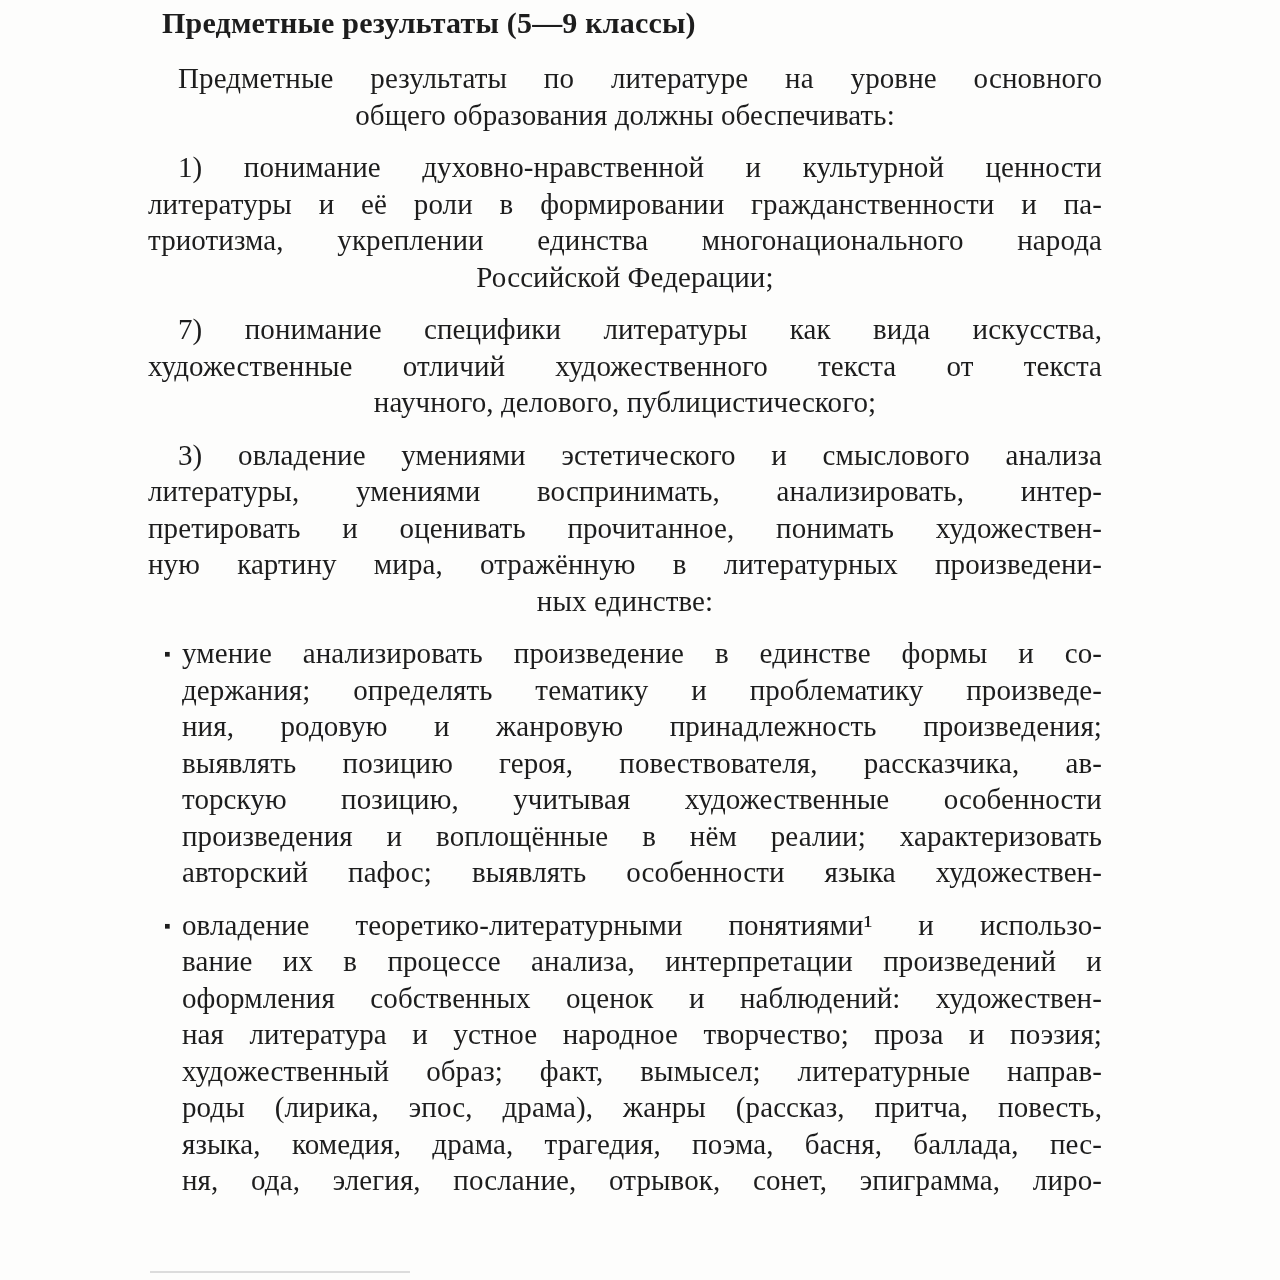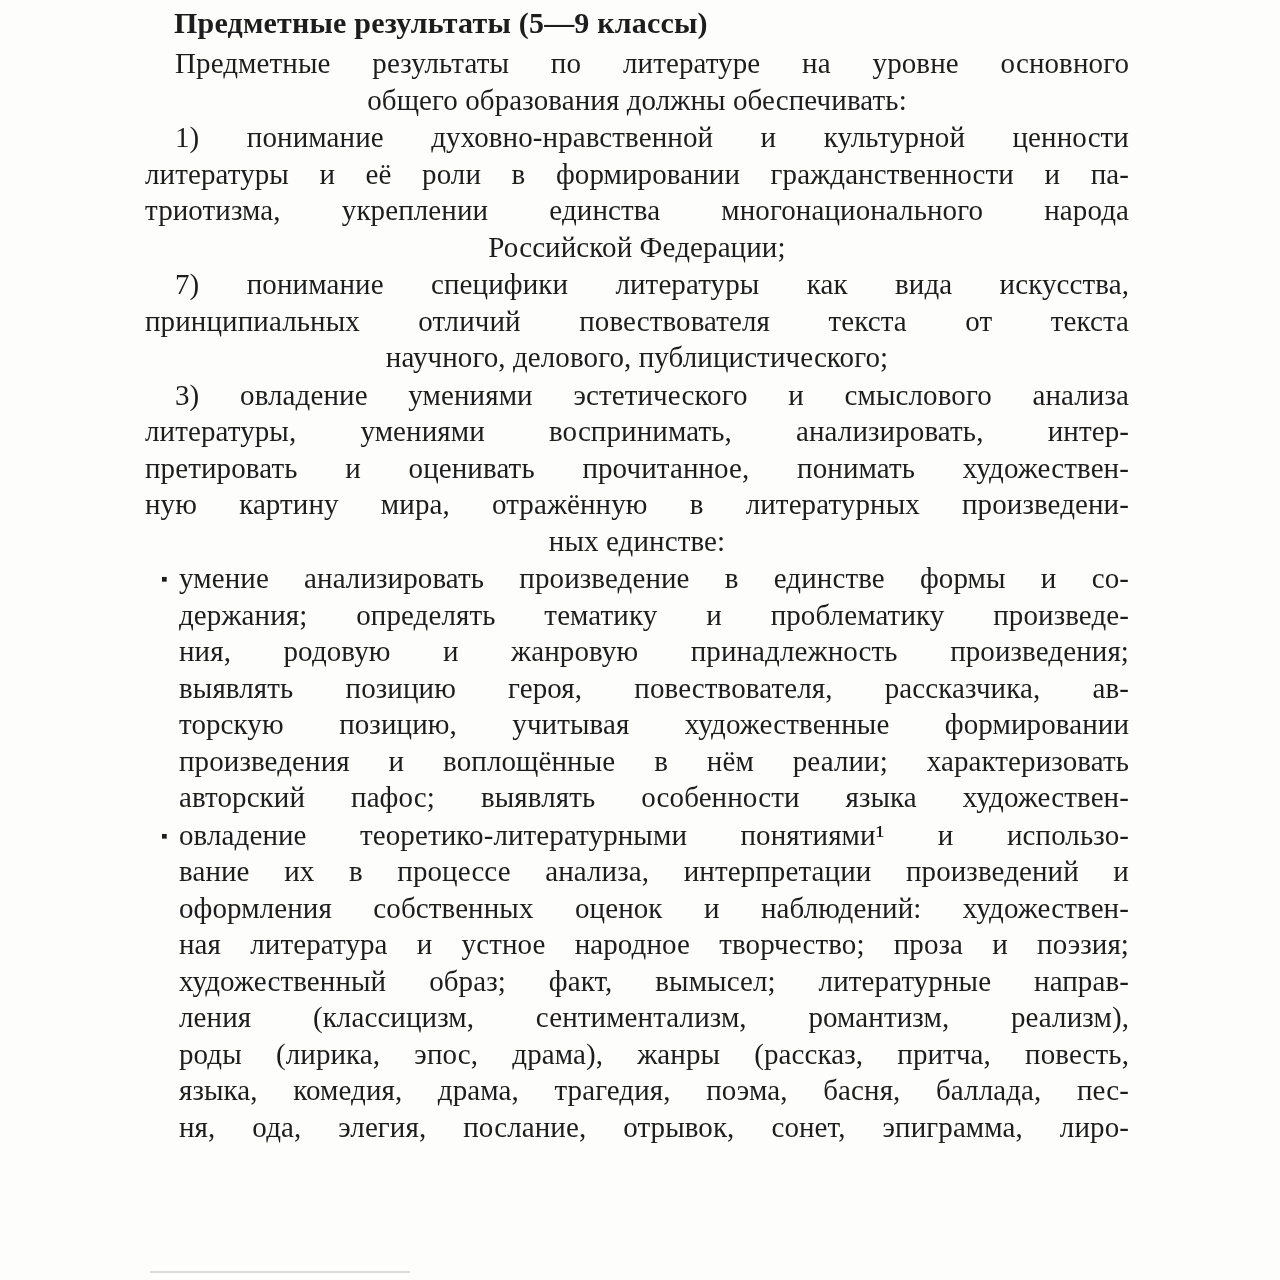--- a/index.html
+++ b/index.html
@@ -10,34 +10,34 @@
     position: relative;
     width: 1280px;
     height: 1280px;
     background: #fdfdfc;
     overflow: hidden;
     font-family: "Liberation Serif", serif;
     color: #1d1d1d;
   }
   .textblock {
     position: absolute;
-    left: 144px;
+    left: 132px;
     top: 0;
     width: 986px;
   }
   .heading {
     margin: 0;
     padding: 6px 0 4px 30px;
     font-size: 30px;
     line-height: 34px;
     font-weight: bold;
     letter-spacing: 0.2px;
   }
   .para {
-    margin: 1px;
+    margin: 16px;
     padding: 0;
   }
   .line {
     position: relative;
     font-size: 29px;
     line-height: 36.5px;
     height: 36.5px;
     text-align: center;
     white-space: normal;
     letter-spacing: 0.1px;
@@ -80,46 +80,45 @@
           <div class="line">общего образования должны обеспечивать:</div>
         </div>
         <div class="para indented">
           <div class="line just">1) понимание духовно-нравственной и культурной ценности</div>
           <div class="line just">литературы и её роли в формировании гражданственности и па-</div>
           <div class="line just">триотизма, укреплении единства многонационального народа</div>
           <div class="line">Российской Федерации;</div>
         </div>
         <div class="para indented">
           <div class="line just">7) понимание специфики литературы как вида искусства,</div>
-          <div class="line just">принципиальных отличий повествователя текста от текста</div>
+          <div class="line just">художественные отличий художественного текста от текста</div>
           <div class="line">научного, делового, публицистического;</div>
         </div>
         <div class="para indented">
           <div class="line just">3) овладение умениями эстетического и смыслового анализа</div>
           <div class="line just">литературы, умениями воспринимать, анализировать, интер-</div>
           <div class="line just">претировать и оценивать прочитанное, понимать художествен-</div>
           <div class="line just">ную картину мира, отражённую в литературных произведени-</div>
           <div class="line">ных единстве:</div>
         </div>
         <div class="para bullet">
           <div class="line just"><span class="bullet-marker">▪</span>умение анализировать произведение в единстве формы и со-</div>
           <div class="line just">держания; определять тематику и проблематику произведе-</div>
           <div class="line just">ния, родовую и жанровую принадлежность произведения;</div>
           <div class="line just">выявлять позицию героя, повествователя, рассказчика, ав-</div>
-          <div class="line just">торскую позицию, учитывая художественные формировании</div>
+          <div class="line just">торскую позицию, учитывая художественные особенности</div>
           <div class="line just">произведения и воплощённые в нём реалии; характеризовать</div>
           <div class="line just">авторский пафос; выявлять особенности языка художествен-</div>
         </div>
         <div class="para bullet">
           <div class="line just"><span class="bullet-marker">▪</span>овладение теоретико-литературными понятиями¹ и использо-</div>
           <div class="line just">вание их в процессе анализа, интерпретации произведений и</div>
           <div class="line just">оформления собственных оценок и наблюдений: художествен-</div>
           <div class="line just">ная литература и устное народное творчество; проза и поэзия;</div>
           <div class="line just">художественный образ; факт, вымысел; литературные направ-</div>
-          <div class="line just">ления (классицизм, сентиментализм, романтизм, реализм),</div>
           <div class="line just">роды (лирика, эпос, драма), жанры (рассказ, притча, повесть,</div>
           <div class="line just">языка, комедия, драма, трагедия, поэма, басня, баллада, пес-</div>
           <div class="line just">ня, ода, элегия, послание, отрывок, сонет, эпиграмма, лиро-</div>
         </div>
       </div>
   </div>
   <div class="footnote-rule"></div>
 </div>
 
 </body></html>

